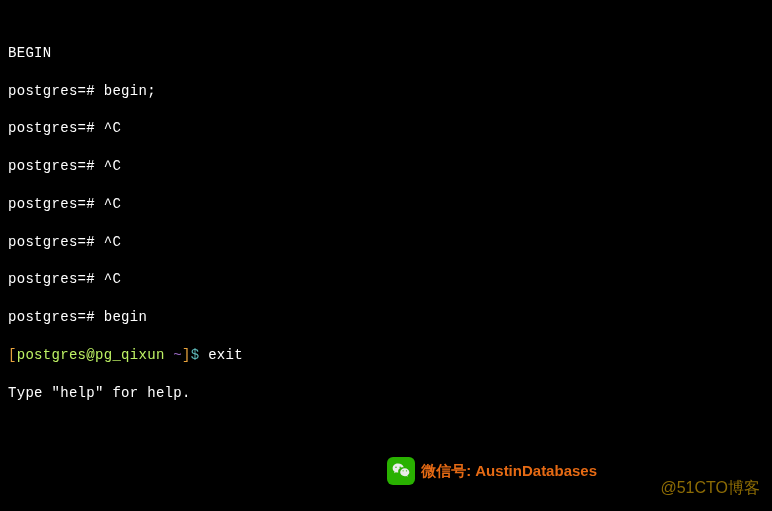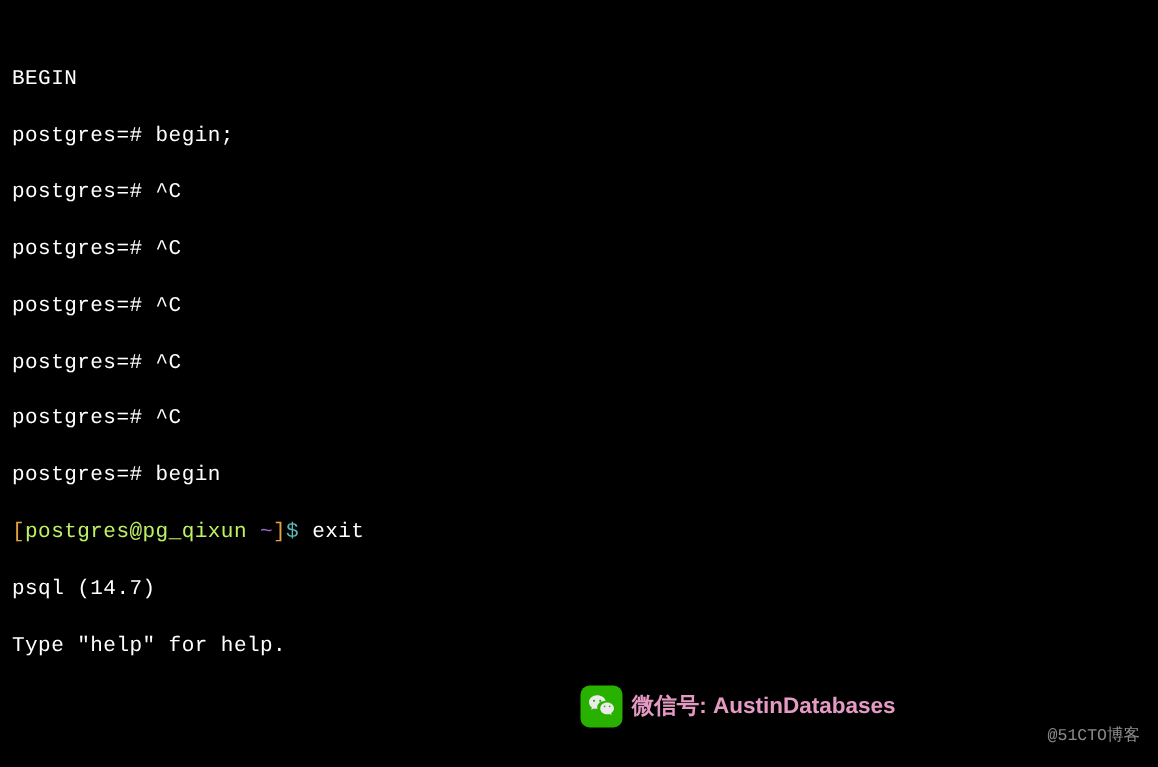--- a/index.html
+++ b/index.html
@@ -55,50 +55,49 @@
       position: relative;
       display: flex;
       align-items: center;
       justify-content: center;
     }
     .wechat-icon svg {
       width: 20px;
       height: 20px;
     }
     .watermark-text {
-      color: #f9a8d4;
+      color: #f97316;
       font-size: 15px;
       font-weight: bold;
       font-family: Arial, sans-serif;
     }
     .watermark-cto {
       position: absolute;
       right: 12px;
       bottom: 12px;
-      color: #e5e5e5;
-      font-size: 11px;
-      font-family: Liberation Mono, monospace;
+      color: #eab308;
+      font-size: 16px;
+      font-family: Liberation Sans, sans-serif;
       opacity: 0.6;
     }
   </style>
 </head>
 <body>
 
 <div class="terminal">
 <span class="line"></span>
 <span class="line">BEGIN</span>
 <span class="line">postgres=# begin;</span>
 <span class="line">postgres=# ^C</span>
 <span class="line">postgres=# ^C</span>
 <span class="line">postgres=# ^C</span>
 <span class="line">postgres=# ^C</span>
 <span class="line">postgres=# ^C</span>
 <span class="line">postgres=# begin</span>
 <span class="line"><span class="orange">[</span><span class="yellow-user">postgres@pg_qixun </span><span class="purple">~</span><span class="orange">]</span><span class="teal">$ </span><span>exit</span></span>
-<span class="line">psql (14.7)</span>
 <span class="line">Type "help" for help.</span>
 <span class="line"></span>
 
 
 
 
 
 
 <span class="line"></span>
 

